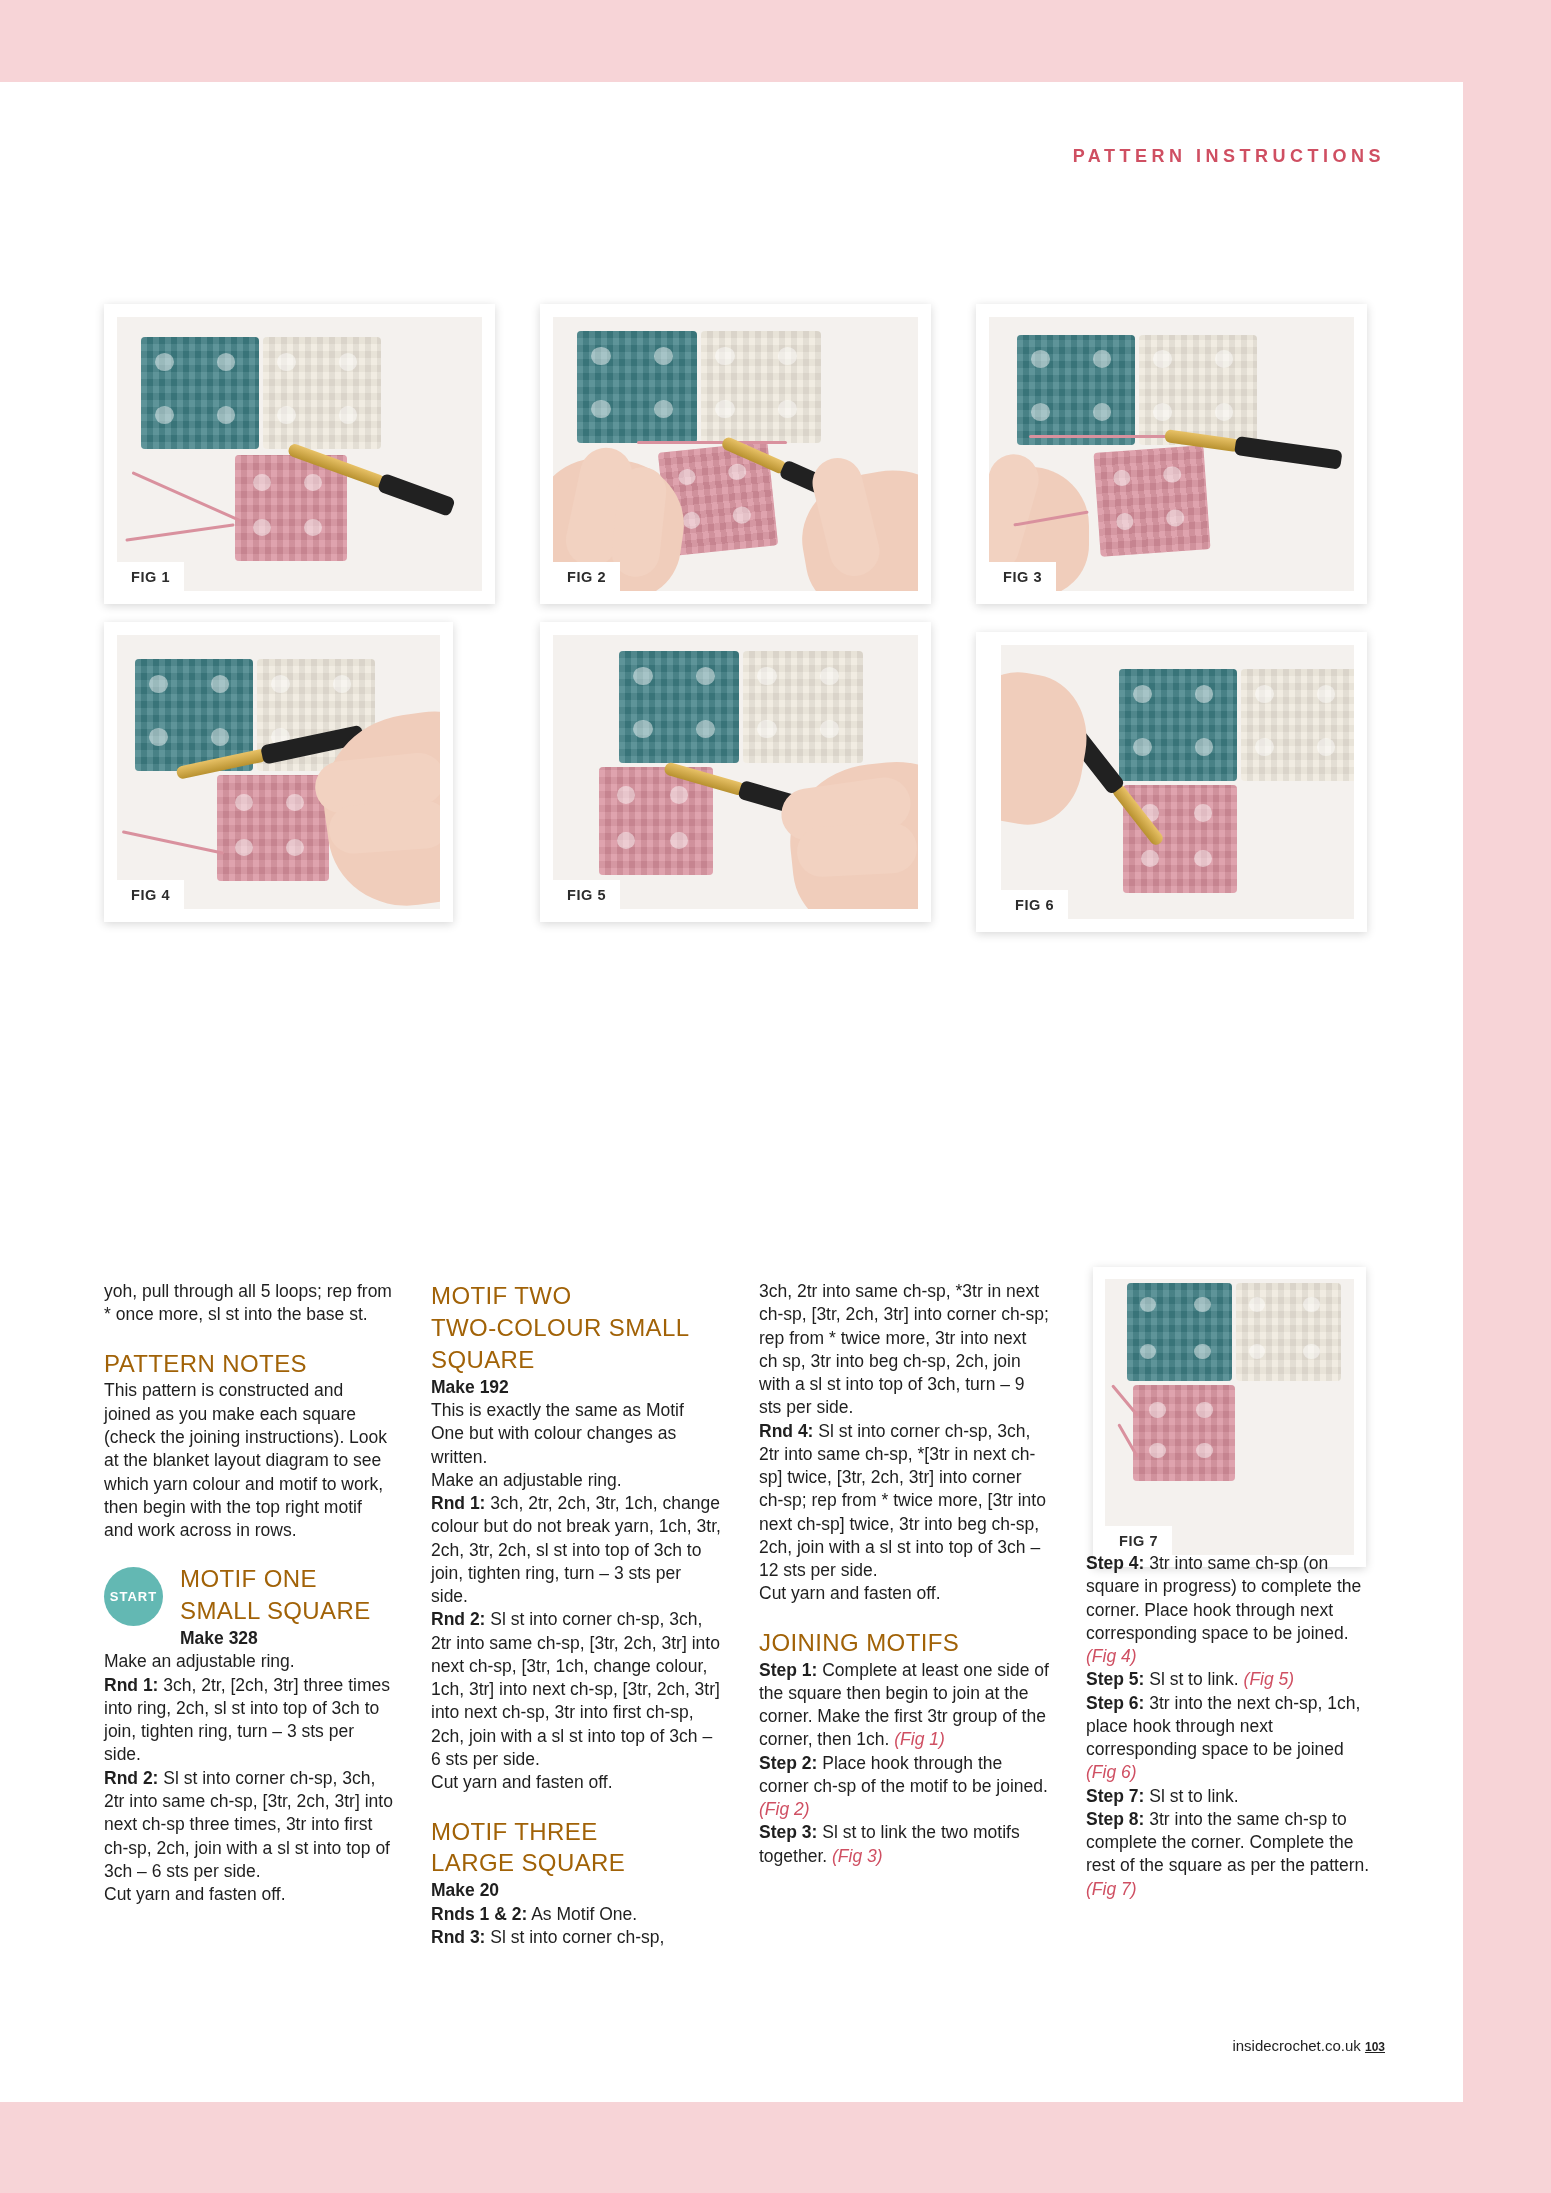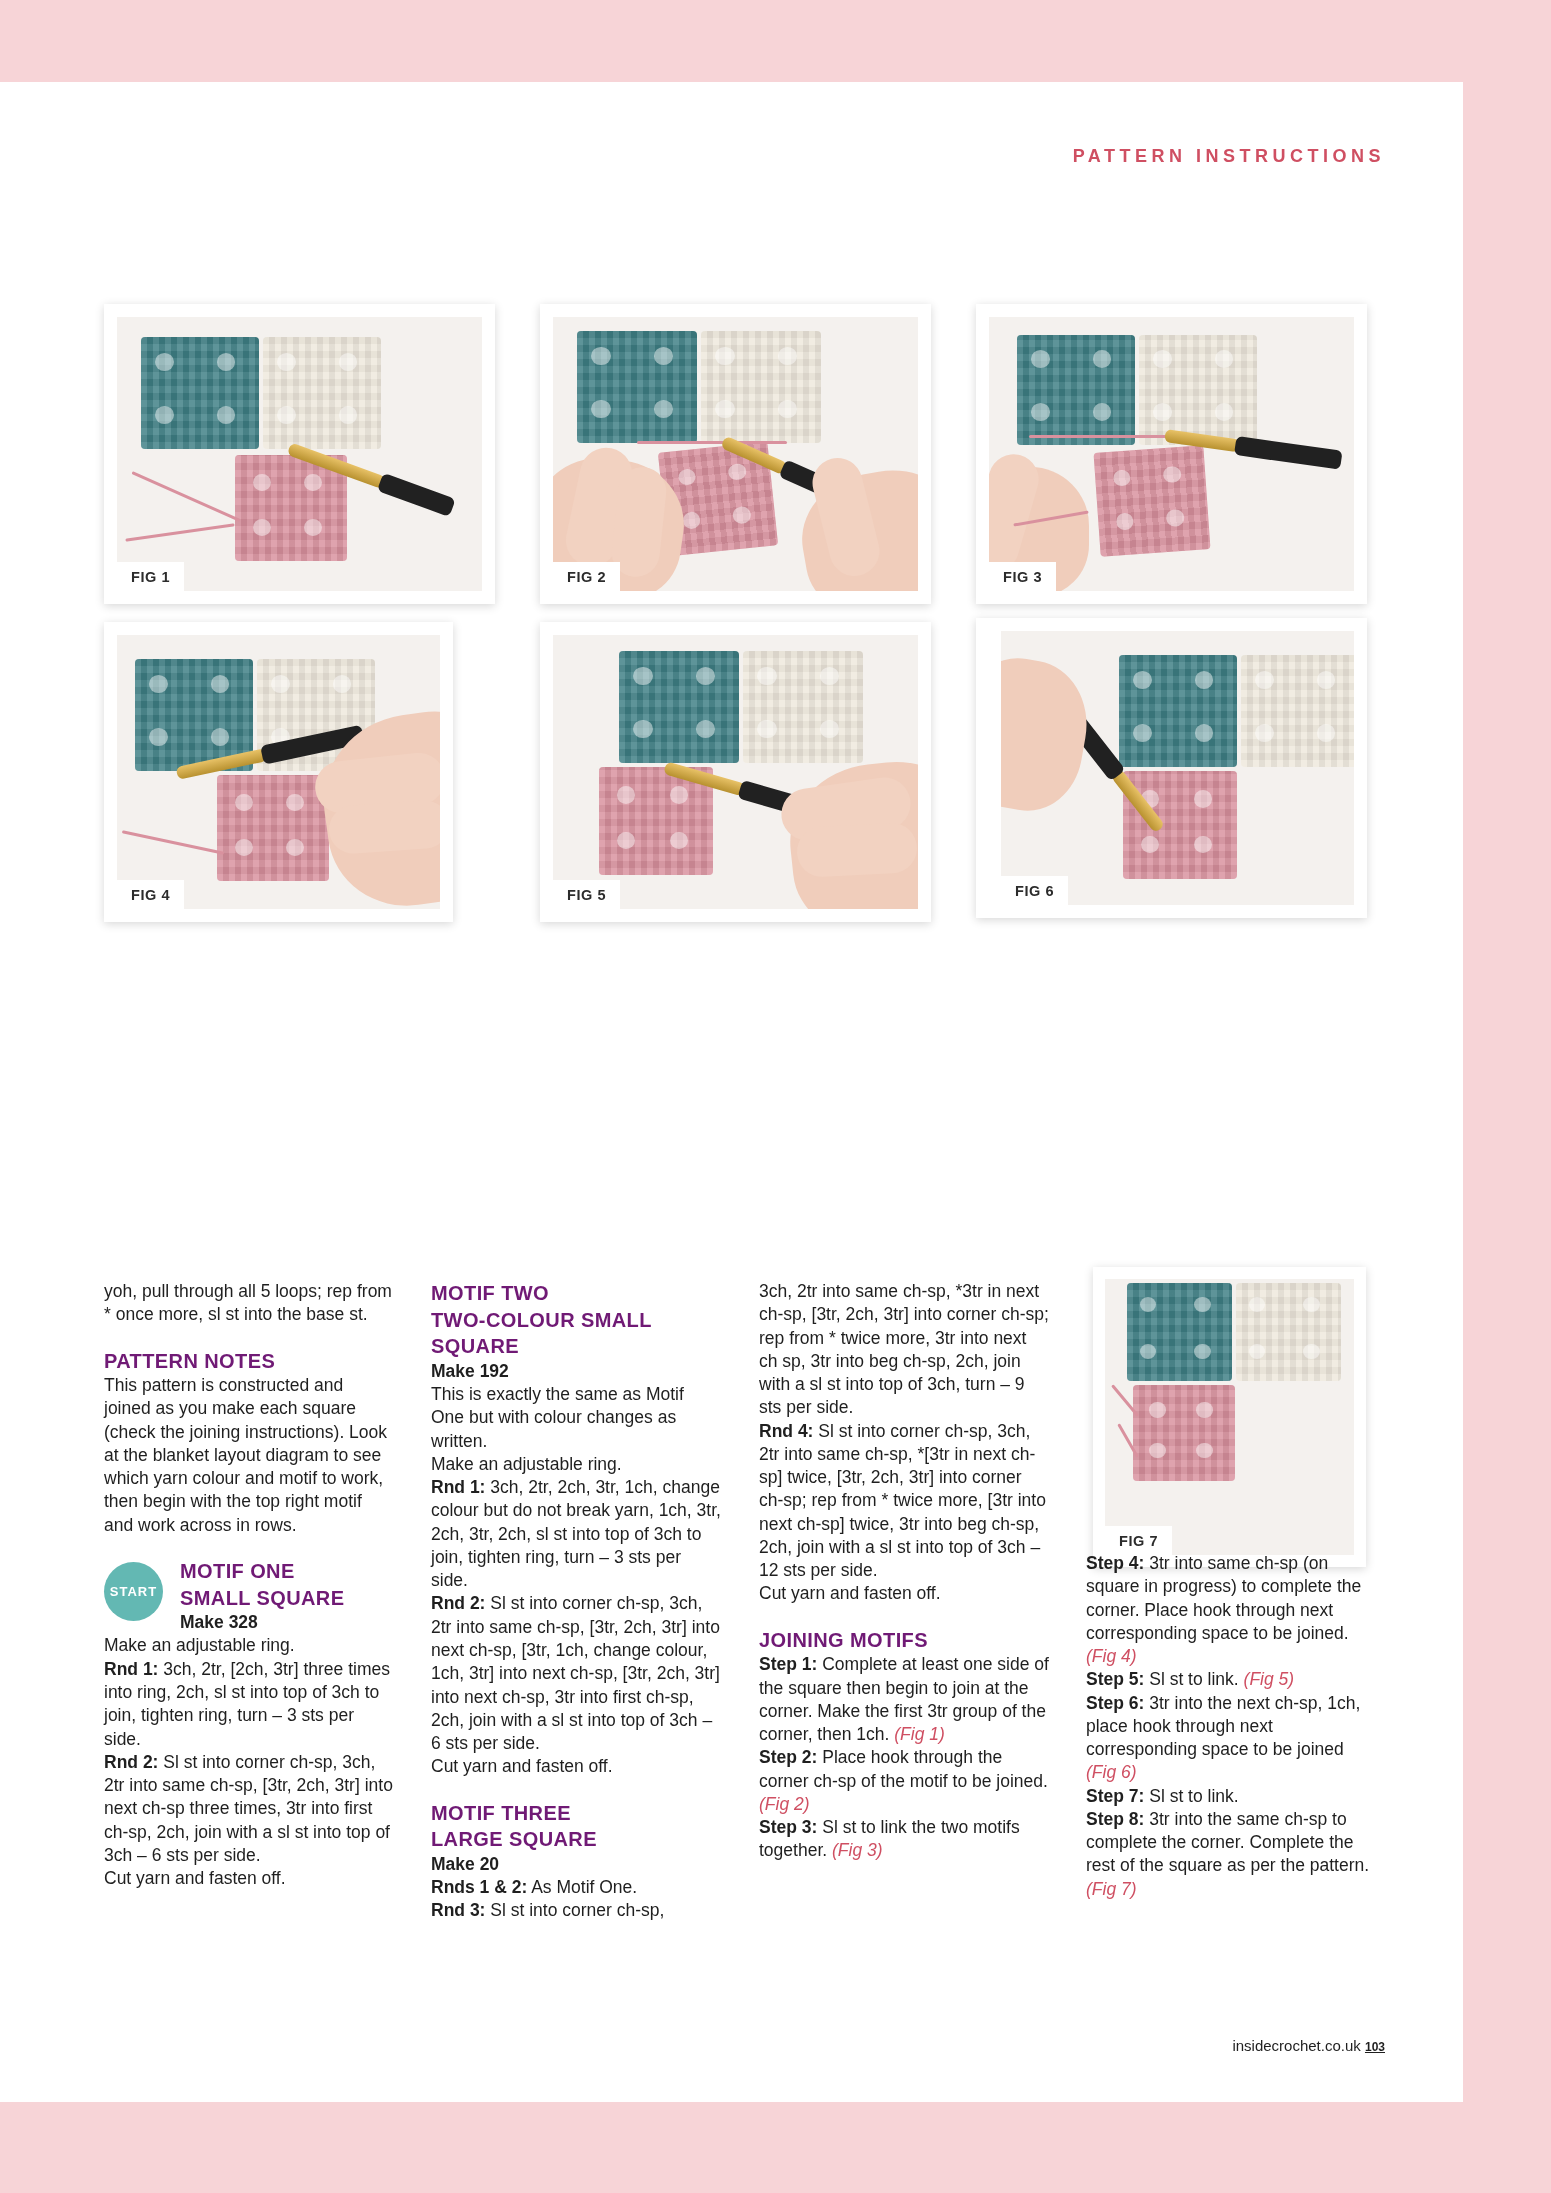--- a/index.html
+++ b/index.html
@@ -143,24 +143,24 @@
     position: absolute;
     top: 0;
     width: 290px;
   }
   .col1 { left: 0; }
   .col2 { left: 327px; }
   .col3 { left: 655px; }
   .col4 { left: 982px; }
   .col p { margin: 0 0 0 0; }
   .heading {
-    color: #701a75;
-    font-weight: bold;
+    color: #a16207;
+    font-weight: normal;
     letter-spacing: 0.4px;
-    font-size: 20px;
+    font-size: 24px;
     text-transform: uppercase;
   }
   .gap { height: 21px; }
   b { font-weight: bold; }
   .ital-pink { color: #cf4f62; font-style: italic; }
   .start-badge {
     display: inline-block;
     width: 59px;
     height: 59px;
     border-radius: 50%;
@@ -385,21 +385,21 @@
           <div class="metal" style="width:44%"></div>
           <div class="grip" style="width:58%"></div>
         </div>
         <div class="hand" style="left:238px; top:128px; width:190px; height:170px; transform:rotate(-6deg);"></div>
         <div class="finger" style="left:228px; top:148px; width:130px; height:52px; transform:rotate(-8deg);"></div>
         <div class="finger" style="left:244px; top:190px; width:120px; height:50px; transform:rotate(-3deg);"></div>
         <div class="fig-label">FIG 5</div>
       </div>
     </div>
 
-    <div class="fig-card" style="left:872px; top:314px; width:391px; height:300px;padding-left:25px;">
+    <div class="fig-card" style="left:872px; top:328px; width:391px; height:300px;padding-left:25px;">
       <div class="fig-photo">
         <div class="bg-white"></div>
         <div class="sq teal" style="left:118px; top:24px; width:118px; height:112px;">
             <div class="texture"></div>
             <div class="hole" style="left:12%; top:14%"></div>
             <div class="hole" style="left:64%; top:14%"></div>
             <div class="hole" style="left:12%; top:62%"></div>
             <div class="hole" style="left:64%; top:62%"></div>
           </div>
         <div class="sq cream" style="left:240px; top:24px; width:118px; height:112px;">

